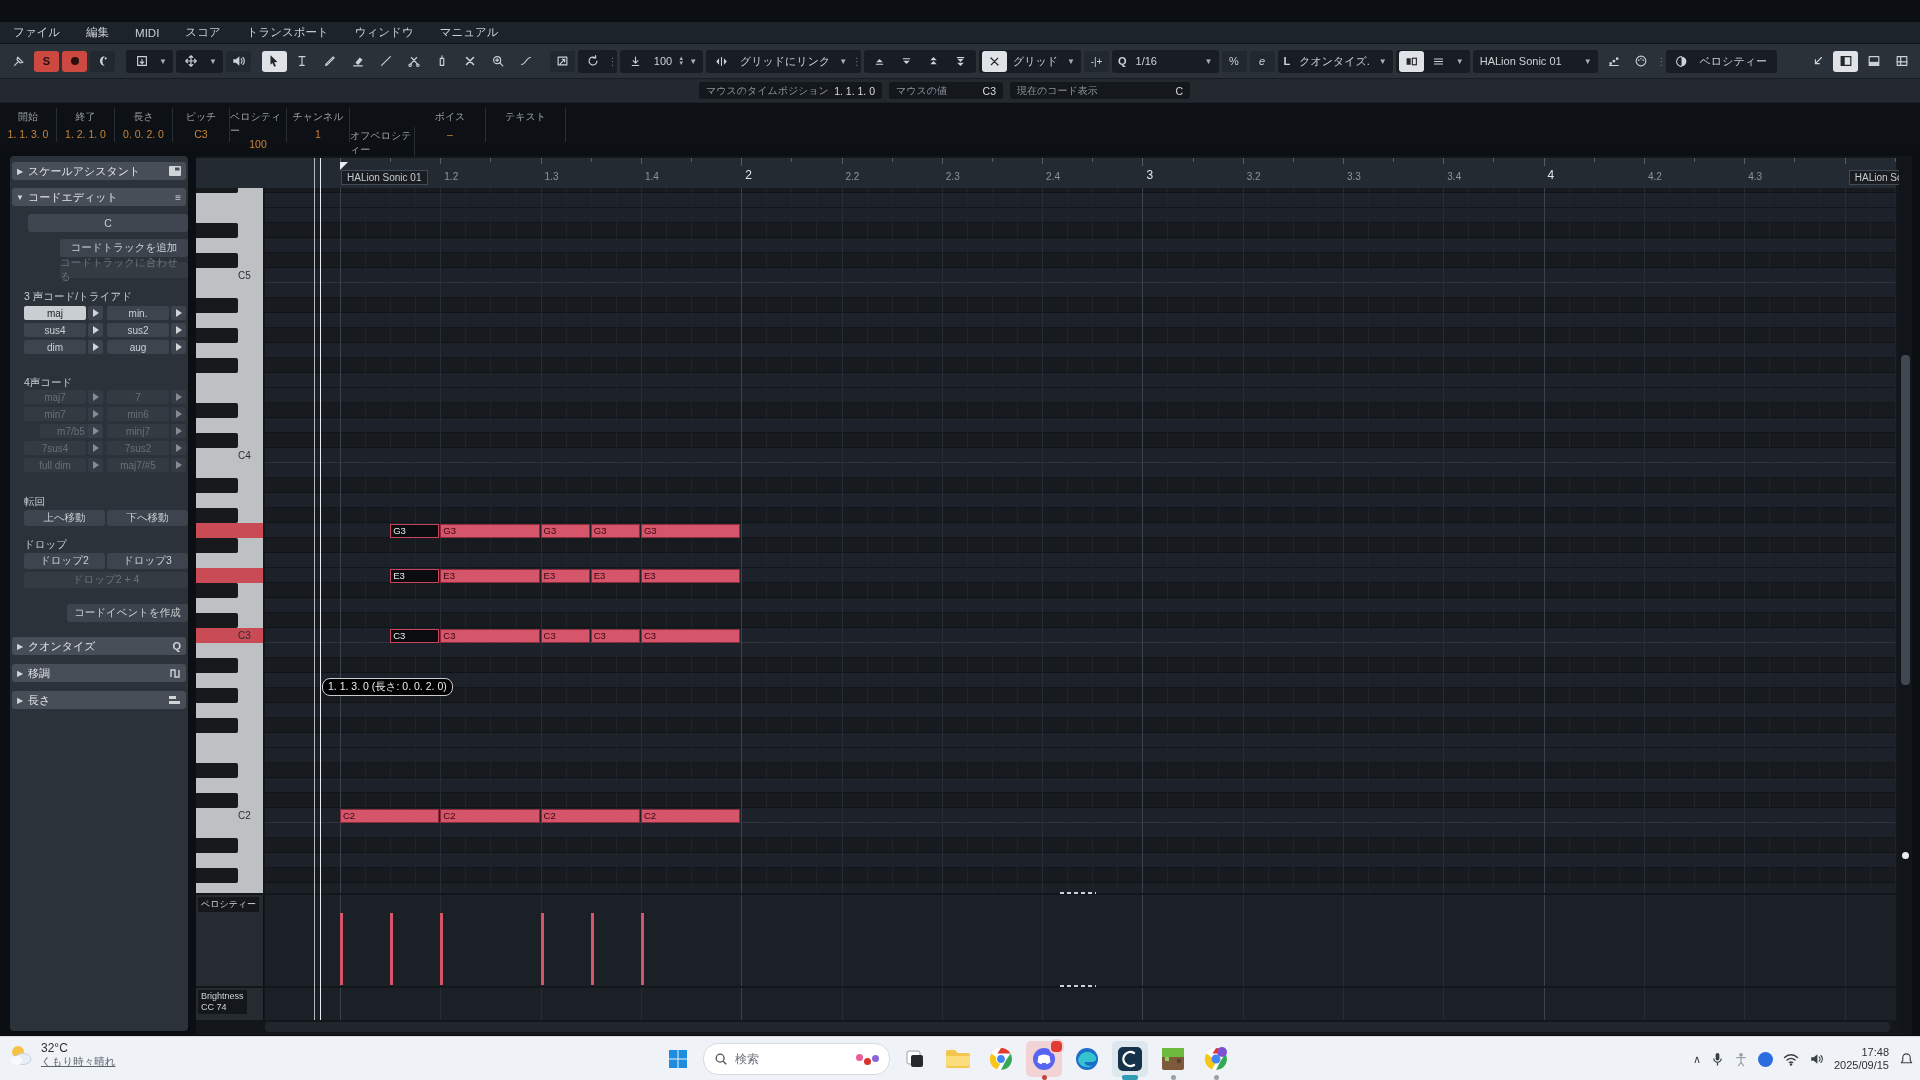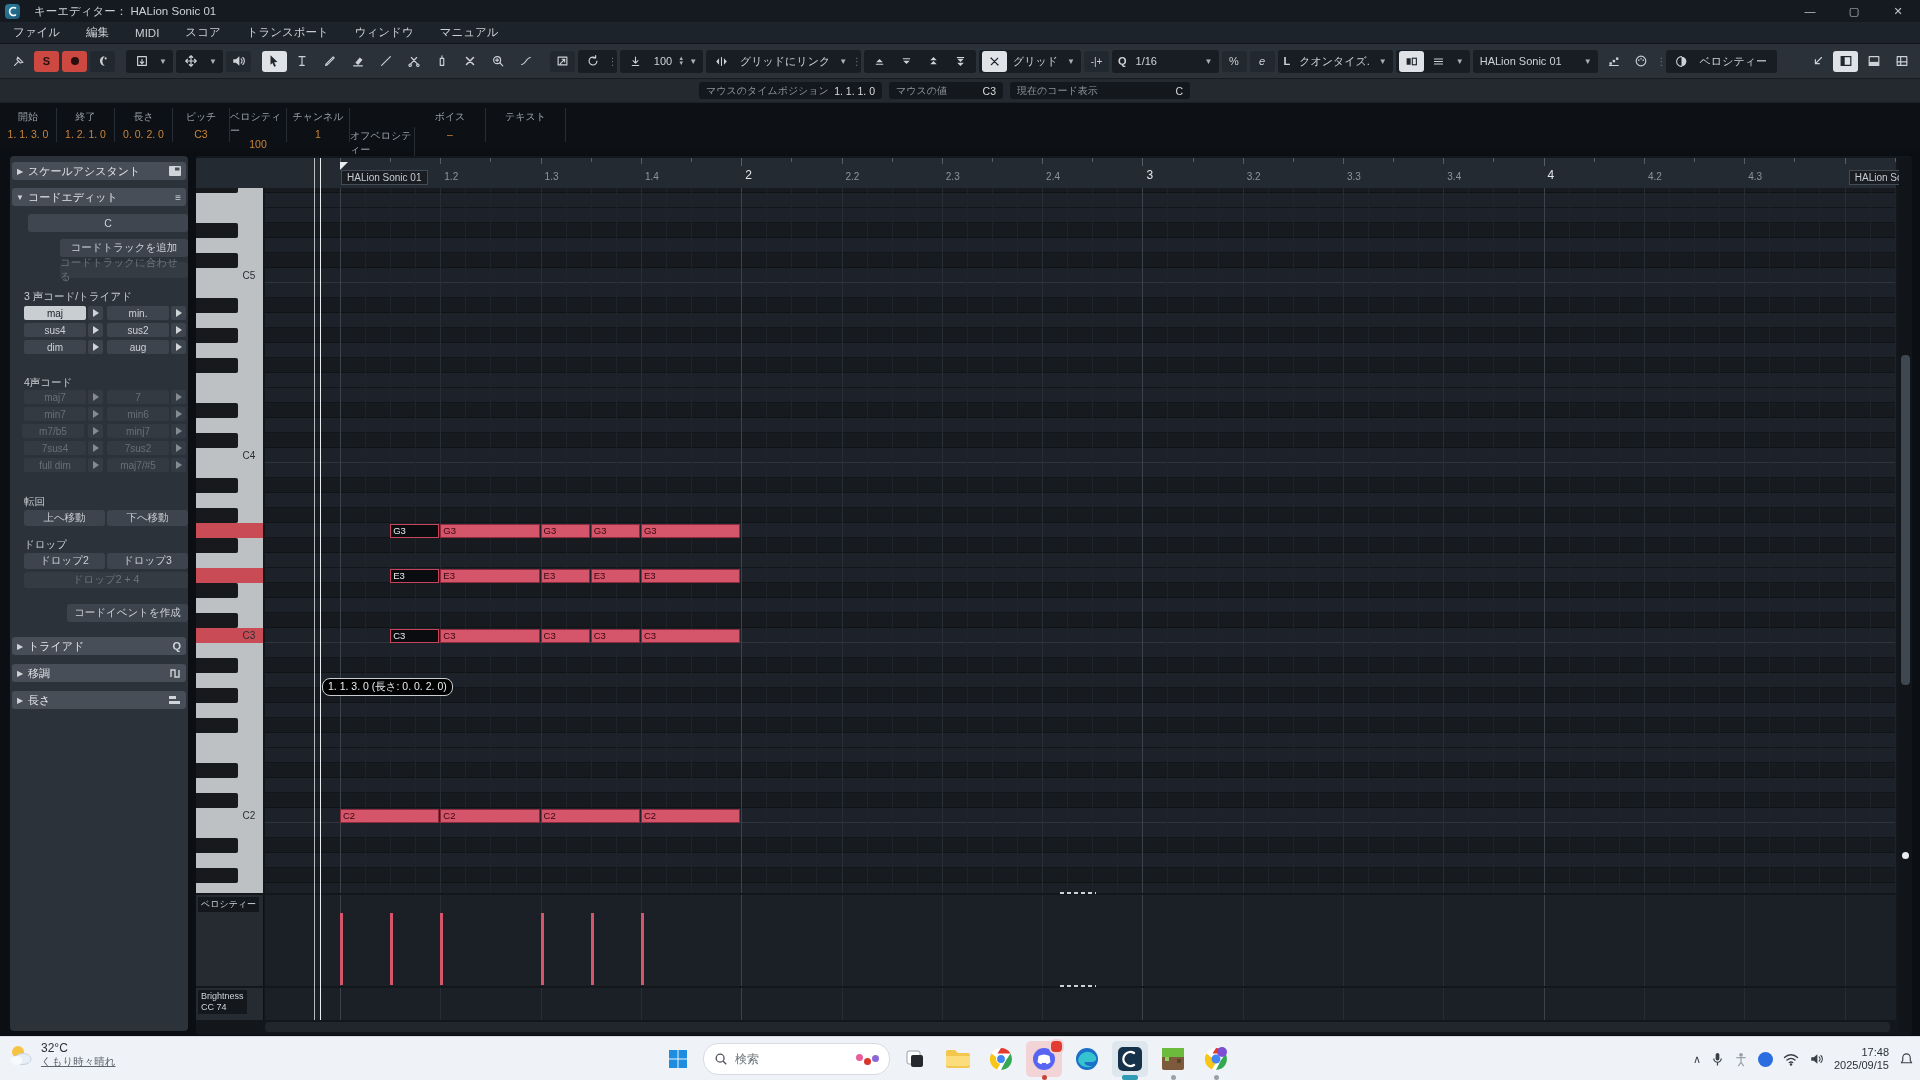--- a/index.html
+++ b/index.html
@@ -59,21 +59,21 @@
   #editor{left:196px;top:156px;width:1716px;height:879px;background:#13171c;border-radius:3px;overflow:hidden;}
   #ruler{position:absolute;left:0;top:2px;width:1700px;height:30px;background:#242a31;border-bottom:1px solid #0d1014;}
   .rtick{position:absolute;top:0;width:1px;background:#565d66;}
   .rlabel{position:absolute;top:13px;font-size:10px;color:#8d949c;}
   .rlabel.major{font-size:12px;color:#e3e7ea;top:10px;}
   .partlabel{position:absolute;top:12px;height:15px;background:#191d22;border:1px solid #434a53;color:#c6cbd1;font-size:10px;display:flex;align-items:center;padding:0 5px;box-sizing:border-box;}
   #keys{position:absolute;left:0;top:32px;width:67px;height:705px;background:#bdc1c4;overflow:hidden;}
   .krow{position:absolute;left:0;width:67px;height:15px;}
   .kblack{position:absolute;left:0;top:0;width:42px;height:15px;background:#17191c;border-radius:0 2px 2px 0;}
   .kline{position:absolute;left:0;width:67px;height:1px;background:#8d9194;}
-  .klabel{position:absolute;font-size:10px;color:#2a2e33;width:22px;text-align:center;}
+  .klabel{position:absolute;font-size:10px;color:#2a2e33;width:22px;text-align:left;}
   #grid{position:absolute;left:69px;top:32px;width:1631px;height:705px;background:#1b2026;overflow:hidden;}
   .grow{position:absolute;left:0;width:1631px;height:15px;box-sizing:border-box;border-bottom:1px solid rgba(10,12,15,.55);}
   .vline{position:absolute;top:0;width:1px;}
   .note{position:absolute;height:14px;background:#d5556a;border:1px solid #8e2b3c;box-sizing:border-box;font-size:9.5px;color:#37070f;line-height:12px;padding-left:2px;overflow:hidden;}
   .note.sel{background:#0a0c0f;border-color:#c9435a;color:#e8ebee;}
   #tooltip{position:absolute;background:#000;border:1px solid #c8cdd2;color:#e8ecef;font-size:10.5px;padding:1px 5px;white-space:nowrap;}
   .lane-left{position:absolute;left:0;width:67px;background:#262b31;border-right:1px solid #0d1014;}
   .lane-grid{position:absolute;left:69px;width:1631px;background:#1b2026;overflow:hidden;}
   .lane-tag{position:absolute;left:2px;top:2px;background:#14181d;color:#cfd4d9;font-size:9px;padding:1px 3px;}
   .vbar{position:absolute;width:3px;background:#d5556a;}
@@ -93,33 +93,20 @@
   #search-pill .stext{font-size:12px;color:#6d737b;flex:1;}
   .undot{position:absolute;bottom:-3px;left:16px;width:5px;height:5px;border-radius:3px;background:#9aa0a8;}
   #tray{position:absolute;right:6px;top:0;height:44px;display:flex;align-items:center;gap:10px;}
   #clockblk{text-align:right;font-size:11px;color:#2d3138;line-height:13px;}
 </style>
 </head>
 <body>
 
 <div id="stage">
 
-  <div class="abs" id="titlebar">
-    <div id="app-icon">
-      <svg class="ic" width="11" height="11" viewBox="0 0 11 11">
-          <path d="M8.5 2 A4 4 0 1 0 8.5 9" stroke="#fff" stroke-width="1.6" fill="none" stroke-linecap="round"></path>
-        </svg>
-    </div>
-    <span id="title-text">キーエディター： HALion Sonic 01</span>
-    <div style="margin-left:auto;display:flex;">
-      <div class="winbtn">—</div>
-      <div class="winbtn">▢</div>
-      <div class="winbtn">✕</div>
-    </div>
-  </div>
 
   <div class="abs" id="menubar">
       <div class="menuitem">ファイル</div>
       <div class="menuitem">編集</div>
       <div class="menuitem">MIDI</div>
       <div class="menuitem">スコア</div>
       <div class="menuitem">トランスポート</div>
       <div class="menuitem">ウィンドウ</div>
       <div class="menuitem">マニュアル</div>
     </div>
@@ -483,21 +470,21 @@
         <span>ドロップ3</span>
       </div>
     <div class="ibtn dis" style="left:14px;top:416px;width:164px;height:16px;">
         <span>ドロップ2 + 4</span>
       </div>
     <div class="ibtn" style="left:57px;top:448px;width:121px;height:18px;">
         <span>コードイベントを作成</span>
       </div>
     <div class="ihdr" style="top:481px;">
       <span class="chev">▶</span>
-      <span>トライアド</span>
+      <span>クオンタイズ</span>
       <span class="hico" style="color:#cfd4d8;font-size:11px;font-weight:bold;">Q</span>
     </div>
     <div class="ihdr" style="top:508px;">
       <span class="chev">▶</span>
       <span>移調</span>
       <span class="hico">
         <svg class="ic" width="11" height="10" viewBox="0 0 11 10">
             <path d="M1 9 V2 h4 v7 h4 V2" stroke="#cfd4d8" stroke-width="1.4" fill="none"></path>
           </svg>
       </span>
@@ -565,21 +552,21 @@
         <svg width="8" height="8" viewBox="0 0 8 8">
           <path d="M1 0 L7 4 L1 8 z" fill="#cfd4d8"></path>
         </svg>
       </div>
       <div class="cbtn dis" style="left: 97px; top: 251px; width: 62px;">min6</div>
       <div class="carrow dis" style="left: 161px; top: 251px;">
         <svg width="8" height="8" viewBox="0 0 8 8">
           <path d="M1 0 L7 4 L1 8 z" fill="#cfd4d8"></path>
         </svg>
       </div>
-      <div class="cbtn dis" style="left: 12px; top: 268px; width: 62px;">m7/b5</div>
+      <div class="cbtn dis" style="left: 30px; top: 268px; width: 62px;">m7/b5</div>
       <div class="carrow dis" style="left: 78px; top: 268px;">
         <svg width="8" height="8" viewBox="0 0 8 8">
           <path d="M1 0 L7 4 L1 8 z" fill="#cfd4d8"></path>
         </svg>
       </div>
       <div class="cbtn dis" style="left: 97px; top: 268px; width: 62px;">minj7</div>
       <div class="carrow dis" style="left: 161px; top: 268px;">
         <svg width="8" height="8" viewBox="0 0 8 8">
           <path d="M1 0 L7 4 L1 8 z" fill="#cfd4d8"></path>
         </svg>

